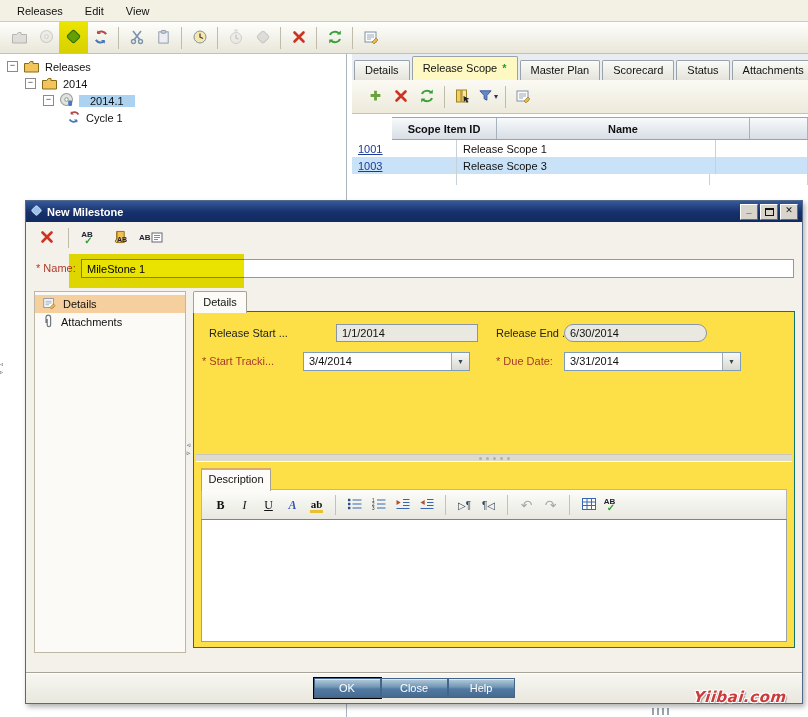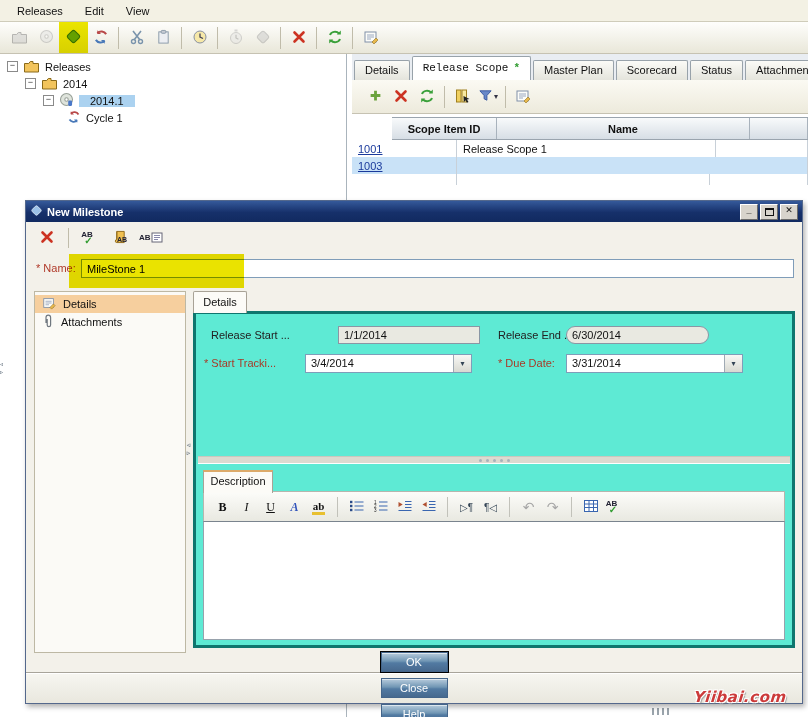--- a/index.html
+++ b/index.html
@@ -27,21 +27,21 @@
   .lv0{padding-left:7px}.lv1{padding-left:25px}.lv2{padding-left:43px}.lv3{padding-left:67px}
   .exp{width:9px;height:9px;border:1px solid #8a8a8a;background:#fff;font-size:9px;line-height:7px;
        text-align:center;color:#333;flex:none;}
   .sel-node{background:#abd2f0;padding:0 11px;}
 
   
   .tabs-panel{position:absolute;left:352px;top:54px;right:0;bottom:0;background:#fff;}
   .tabstrip{height:26px;background:#e9edf2;display:flex;align-items:flex-end;padding-left:2px;}
   .tab{height:19px;line-height:19px;padding:0 10px;background:linear-gradient(#fbfbf7,#e4e4dc);
        border:1px solid #98a2aa;border-bottom:none;margin-right:2px;border-radius:2px 2px 0 0;white-space:nowrap;}
-  .tab.active{height:23px;line-height:23px;background:#ffffff;font-family:Liberation Mono, monospace;}
+  .tab.active{height:23px;line-height:23px;background:#fef9c3;}
   .dirty{color:#2f9b2f;font-weight:bold;margin-left:5px;}
   .scope-toolbar{height:33px;background:linear-gradient(#fbfaf3,#edeadc);border-bottom:1px solid #c6c2b2;
                  display:flex;align-items:center;padding-left:10px;}
   .stb{width:26px;height:24px;display:flex;align-items:center;justify-content:center;position:relative;flex:none;}
   .cb-arrow{font-size:8px;color:#334;margin-left:1px;}
 
   .stable{position:absolute;left:0;top:63px;right:0;}
   .sth{display:flex;height:21px;background:linear-gradient(#f8fafb,#d7dee5);
        border-top:1px solid #9aa4ae;border-bottom:1px solid #9aa4ae;font-weight:bold;align-items:center;margin-left:40px;}
   .hc{border-right:1px solid #a8b2bc;height:100%;display:flex;align-items:center;justify-content:center;}
@@ -80,21 +80,21 @@
 
   .sidebar{position:absolute;left:8px;top:90px;width:150px;height:357px;background:#fbfaf6;
            border:1px solid #bdb8a4;padding-top:3px;}
   .sbi{height:18px;display:flex;align-items:center;gap:7px;padding-left:7px;}
   .sbi.selected{background:#f6cf9e;}
   .split-v{position:absolute;left:159px;top:240px;width:7px;color:#456;font-size:7px;line-height:8px;text-align:center;}
 
   .panel{position:absolute;left:167px;top:90px;width:602px;height:357px;}
   .ptab{position:absolute;left:0;top:0;width:52px;height:21px;background:#fcfbf7;border:1px solid #a8a296;
         border-bottom:none;z-index:2;text-align:center;line-height:21px;border-radius:2px 2px 0 0;}
-  .pbox{position:absolute;left:0;top:20px;right:0;bottom:0;border:3px solid #0f766e;background:#5eead4;}
+  .pbox{position:absolute;left:0;top:20px;right:0;bottom:0;border:1px solid #0f766e;background:#fde047;}
   .flabel{position:absolute;line-height:18px;color:#222;white-space:nowrap;}
   .req{color:#a83a28;}
   .fro{position:absolute;height:16px;background:#e9e9e1;border:1px solid #8a96a4;line-height:16px;padding-left:5px;}
   .combo{position:absolute;height:17px;background:#fff;border:1px solid #7f9db9;line-height:17px;padding-left:5px;}
   .cbtn{position:absolute;right:0;top:0;bottom:0;width:17px;background:linear-gradient(#f8f8f6,#d9d9d1);
         border-left:1px solid #a0aab4;display:flex;align-items:center;justify-content:center;font-size:8px;color:#345;}
   .splitbar{position:absolute;left:2px;right:2px;top:142px;height:6px;border-top:1px solid #cac8be;
             border-bottom:1px solid #fff;background:#dddad0;display:flex;align-items:center;justify-content:center;gap:4px;}
   .dot{width:3px;height:3px;border-radius:50%;background:#a8b2ba;}
 
@@ -110,21 +110,21 @@
   .serif-u{font-family:"Liberation Serif",serif;text-decoration:underline;}
   .fontA{color:#3355bb;font-family:"Liberation Serif",serif;font-weight:bold;font-style:italic;}
   .hlab{font:bold 11px "Liberation Serif",serif;border-bottom:3px solid #e8c030;padding:0 1px;line-height:12px;}
   .pilc{font-size:10px;color:#345;}
   .grayg{color:#a6a6a6;font-size:14px;}
   .editor{position:absolute;left:0;right:0;top:51px;bottom:0;background:#fff;
           border:1px solid #98a2ac;border-top-color:#7a848e;}
 
   .btnbar{position:absolute;left:0;right:0;bottom:0;height:30px;border-top:1px solid #a8a49a;
           background:linear-gradient(#f7f6f1,#e9e7de);display:flex;align-items:center;justify-content:center;
-          gap:6px;box-shadow:inset 0 1px 0 #fff;flex-direction:column;}
+          gap:0;box-shadow:inset 0 1px 0 #fff;}
   .btn{width:67px;height:20px;background:linear-gradient(#b7cbdc,#7096b4 45%,#527aa2 55%,#47698e);
        border:1px solid #44658a;color:#fff;text-align:center;line-height:18px;font-size:11px;
        box-shadow:inset 0 1px 0 rgba(255,255,255,.55);box-sizing:border-box;}
   .btn.focused{outline:1px solid #000;}
 
   .watermark{position:absolute;left:694px;top:688px;font:bold italic 15px "DejaVu Sans",sans-serif;
              color:#cc3a3a;transform:skewX(-6deg);letter-spacing:.5px;z-index:60;
              text-shadow:1px 1px 0 #fff,-1px -1px 0 #fff,1px -1px 0 #fff,-1px 1px 0 #fff,2px 2px 1px rgba(120,120,120,.6);}
   .grip{position:absolute;left:652px;top:708px;display:flex;gap:3px;z-index:5;}
   .grip i{width:2px;height:7px;background:#9aa4ac;}
@@ -323,20 +323,21 @@
         <span class="rc c1">
             <span class="link">1001</span>
           </span>
         <span class="rc c2 nm">Release Scope 1</span>
         <span class="rc c3"></span>
       </div>
       <div class="str selrow">
         <span class="rc c1">
             <span class="link">1003</span>
           </span>
+        <span class="rc c2 nm">Release Scope 3</span>
         <span class="rc c3"></span>
       </div>
       <div class="str strf">
         <span class="rc c1"></span>
           <span class="rc c2"></span>
           <span class="rc c3"></span>
       </div>
     </div>
   </div>
 

